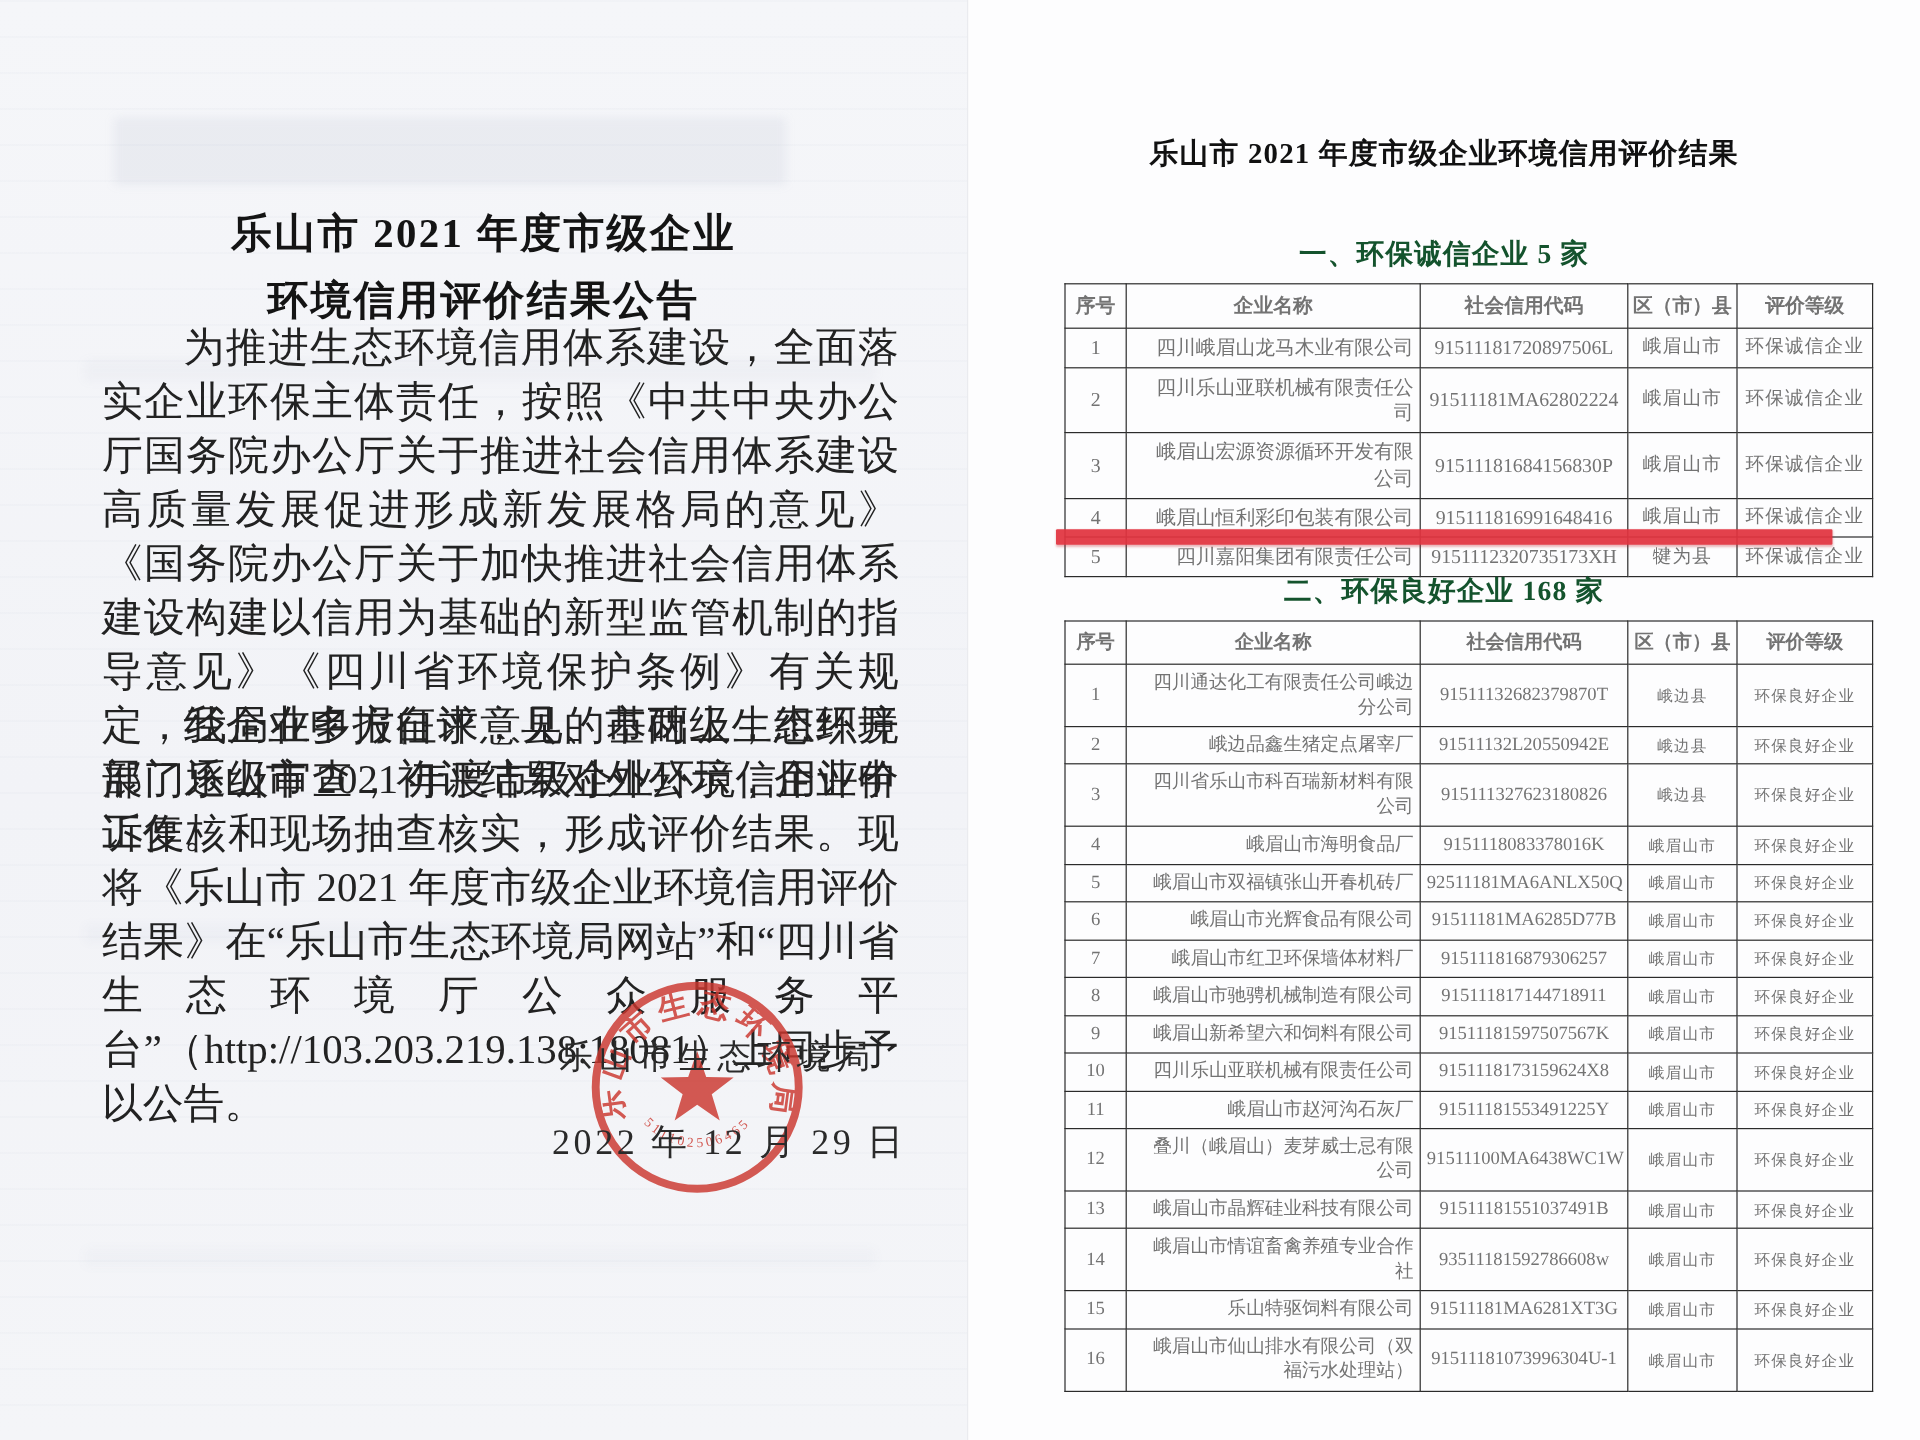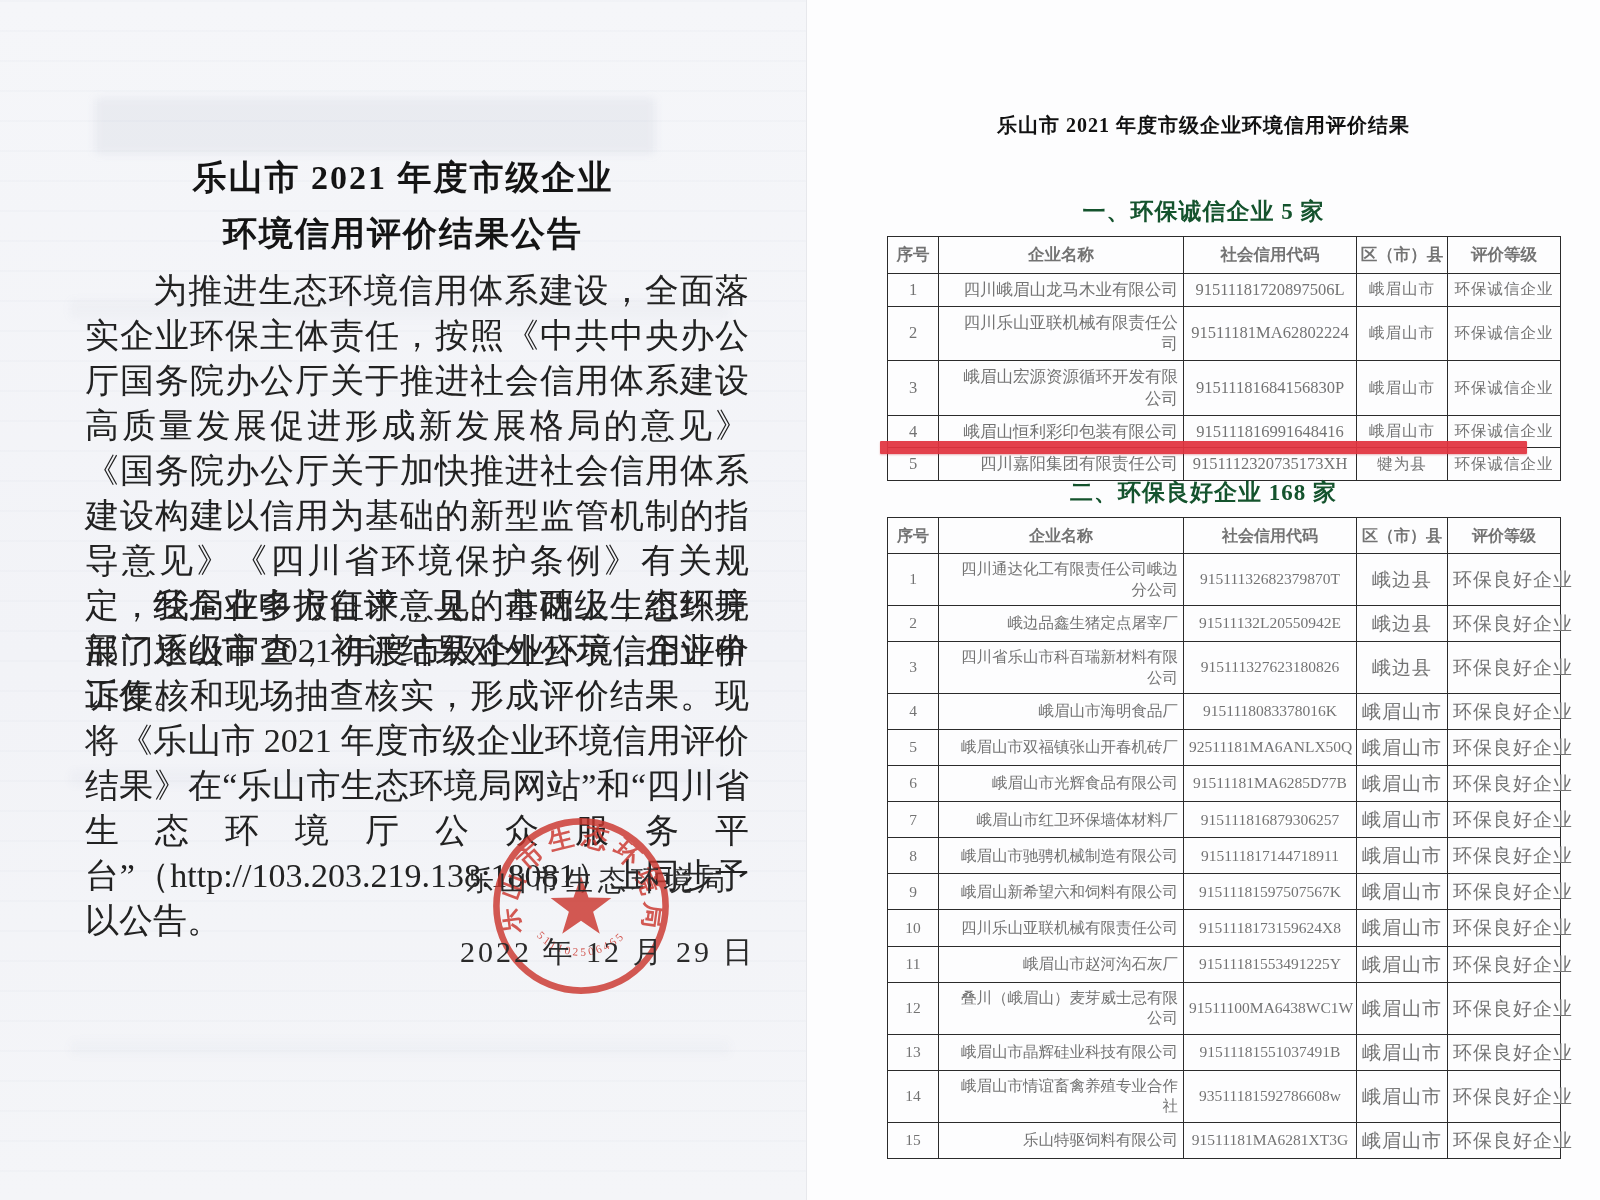--- a/index.html
+++ b/index.html
@@ -11,21 +11,21 @@
   
   .left-page{
     position:absolute;left:0;top:0;width:806px;height:1200px;
     background:
       repeating-linear-gradient(180deg, rgba(190,198,212,.07) 0 2px, transparent 2px 30px),
       linear-gradient(180deg,#f5f6f9 0%,#f2f3f7 55%,#f4f5f8 100%);
     border-right:1px solid #e7e8ec;
   }
   .ghost{position:absolute;background:rgba(140,150,175,.10);filter:blur(4px);border-radius:3px;}
   .left-title{
-    position:absolute;top:150px;left:60px;width:686px;margin:0;
+    position:absolute;top:168px;left:60px;width:686px;margin:0;
     text-align:center;font-size:34px;line-height:56px;font-weight:bold;
     letter-spacing:2px;color:#141414;
   }
   .body-para{
     position:absolute;left:85px;width:664px;margin:0;
     font-size:34px;line-height:45px;text-align:justify;text-indent:2em;
     color:#222;
   }
   .para1{top:268px;}
   .para2{top:583px;}
@@ -39,21 +39,21 @@
     position:absolute;left:30px;top:132px;z-index:3;
     font-size:30px;letter-spacing:3px;color:#2a2a2a;white-space:nowrap;
   }
   
   .right-page{
     position:absolute;left:807px;top:0;width:793px;height:1200px;
     background:#fdfdfe;
   }
   .right-title{
     position:absolute;top:112px;left:0;width:100%;margin:0;
-    text-align:center;font-size:20px;font-weight:bold;letter-spacing:1px;color:#111;
+    text-align:center;font-size:24px;font-weight:bold;letter-spacing:1px;color:#111;
   }
   .section-heading{
     position:absolute;left:0;width:100%;margin:0;
     text-align:center;font-size:23px;font-weight:bold;color:#14532d;letter-spacing:1px;
   }
   .sec1{top:196px;}
   .sec2{top:477px;}
   .doc-table{
     position:absolute;left:80px;width:648px;
     border-collapse:collapse;table-layout:fixed;
@@ -67,21 +67,21 @@
   }
   .doc-table th{font-weight:bold;font-size:16.5px;padding:7px 2px;}
   .table2 th{font-size:16px;}
   .doc-table td{white-space:nowrap;}
   .doc-table td.col-company{white-space:normal;text-align:right;padding-left:10px;}
   .col-index{width:46px;}
   .col-company{width:240px;}
   .col-credit_code{width:168px;}
   .col-district{width:86px;}
   .col-rating{width:108px;}
-  .table2 td.col-rating,.table2 td.col-district{font-size:19px;letter-spacing:1px;}
+  .table2 td.col-rating,.table2 td.col-district{font-size:13px;letter-spacing:1px;}
   .table1 td.col-rating,.table1 td.col-district{font-size:15.5px;letter-spacing:1px;}
   .red-underline{
     position:absolute;left:73px;top:441px;width:647px;height:13px;
     background:#e2333f;opacity:.93;border-radius:1px;
     box-shadow:0 1px 2px rgba(190,30,40,.35);
   }
 </style>
 </head>
 <body>
 
@@ -286,16 +286,23 @@
           <td class="col-district">峨眉山市</td>
           <td class="col-rating">环保良好企业</td>
         </tr>
         <tr>
           <td class="col-index">15</td>
           <td class="col-company">乐山特驱饲料有限公司</td>
           <td class="col-credit_code">91511181MA6281XT3G</td>
           <td class="col-district">峨眉山市</td>
           <td class="col-rating">环保良好企业</td>
         </tr>
+        <tr>
+          <td class="col-index">16</td>
+          <td class="col-company">峨眉山市仙山排水有限公司（双福污水处理站）</td>
+          <td class="col-credit_code">91511181073996304U-1</td>
+          <td class="col-district">峨眉山市</td>
+          <td class="col-rating">环保良好企业</td>
+        </tr>
       </tbody>
     </table>
 
 </div>
 
 </body></html>

